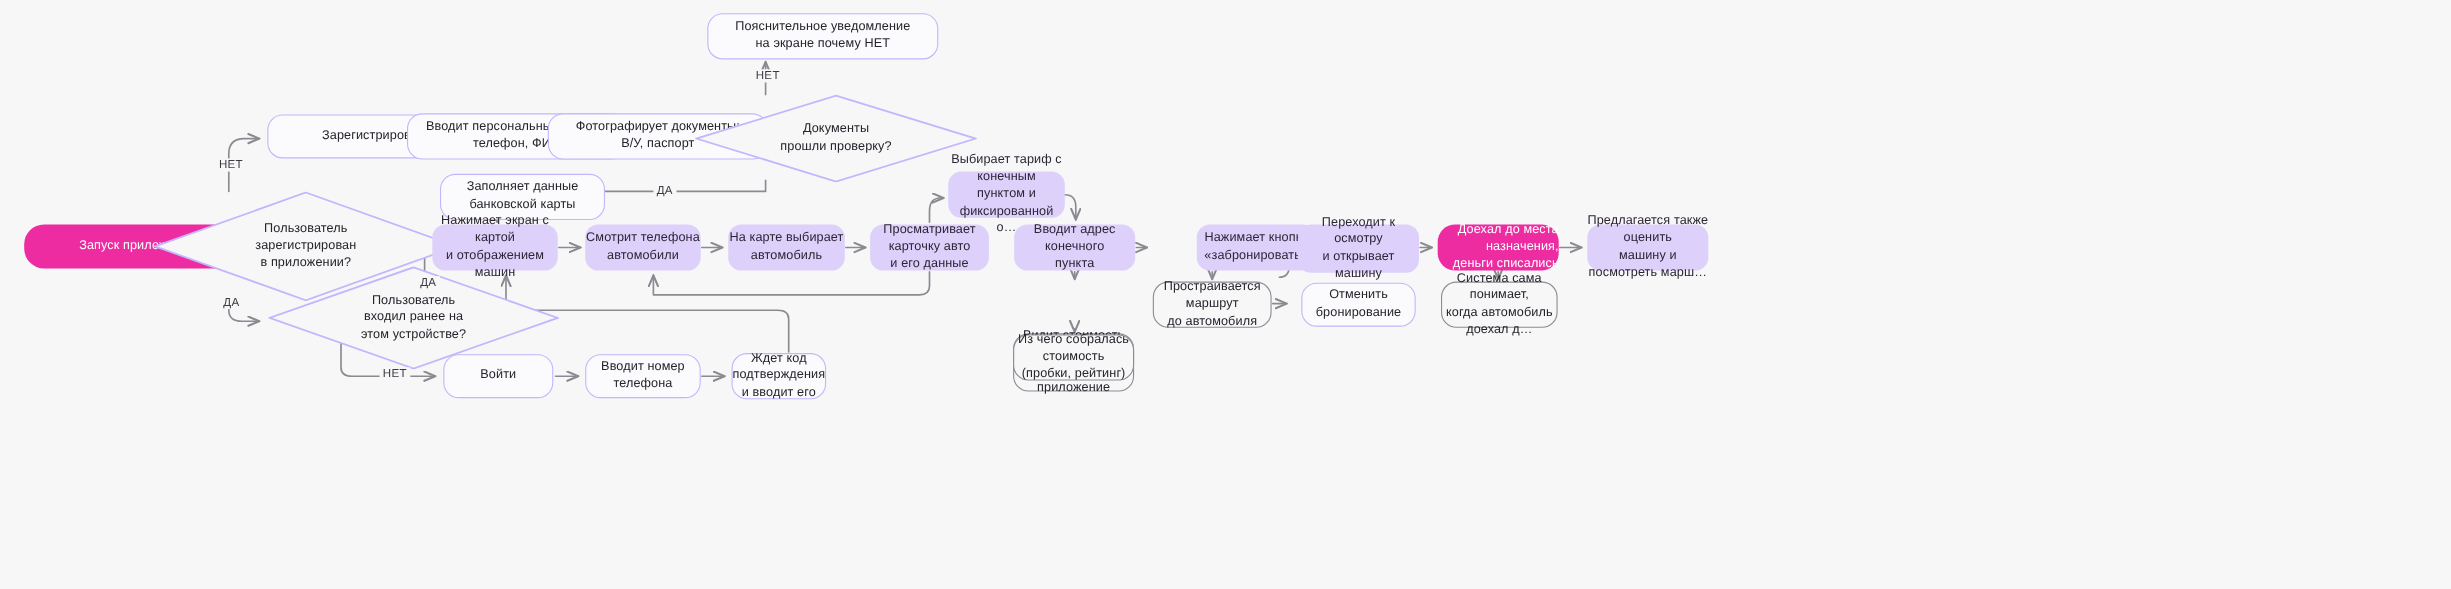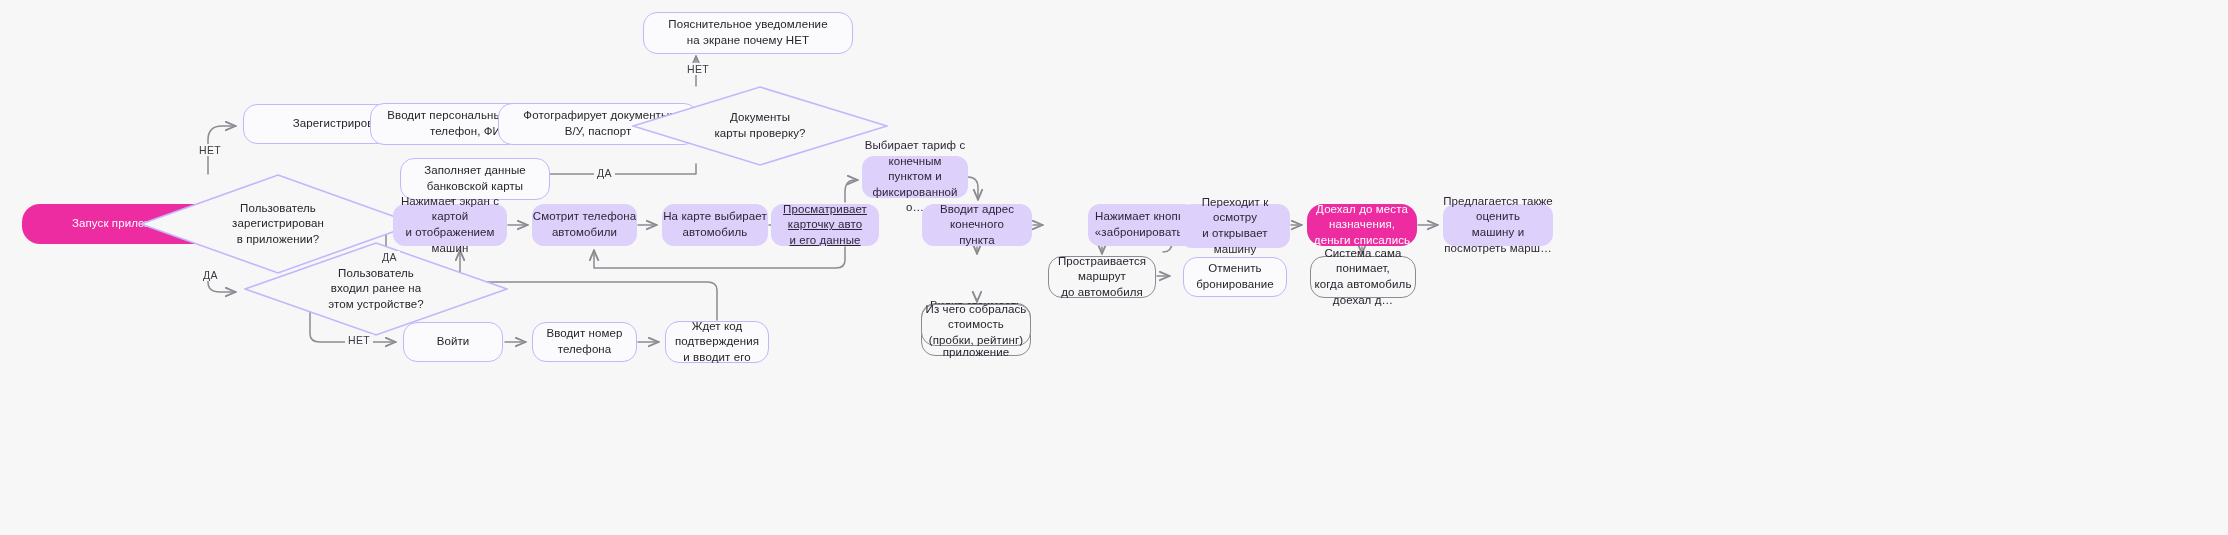--- a/index.html
+++ b/index.html
@@ -193,21 +193,21 @@
   <div class="node n-outline" style="left:498px; top:103px; width:200px; height:42px;">
     <span>Фотографирует документы:
 В/У, паспорт</span>
   </div>
 
   <div class="node n-diamond" style="left:632px; top:86px; width:256px; height:80px;">
     <svg class="dia-shape" viewBox="0 0 256 80" preserveAspectRatio="none">
       <polygon points="128,1 255,40 128,79 1,40" fill="#f7f7f8" stroke="#c4b5fd" stroke-width="1.6"></polygon>
     </svg>
     <span class="dia-label">Документы
-карты проверку?</span>
+прошли проверку?</span>
   </div>
 
   <div class="node n-outline" style="left:400px; top:158px; width:150px; height:42px;">
     <span>Заполняет данные
 банковской карты</span>
   </div>
 
   <div class="node n-outline" style="left:643px; top:12px; width:210px; height:42px;">
     <span>Пояснительное уведомление
 на экране почему НЕТ</span>
@@ -223,41 +223,41 @@
   </div>
 
   <div class="node n-outline" style="left:403px; top:322px; width:100px; height:40px;">
     <span>Войти</span>
   </div>
 
   <div class="node n-outline" style="left:532px; top:322px; width:105px; height:40px;">
     <span>Вводит номер телефона</span>
   </div>
 
-  <div class="node n-outline" style="left:665px; top:321px; width:104px; height:42px;">
+  <div class="node n-outline" style="left:665px; top:321px; width:86px; height:42px;">
     <span>Ждет код подтверждения
 и вводит его</span>
   </div>
 
   <div class="node n-fill" style="left:393px; top:204px; width:114px; height:42px;">
     <span>Нажимает экран с картой
 и отображением машин</span>
   </div>
 
   <div class="node n-fill" style="left:532px; top:204px; width:105px; height:42px;">
     <span>Смотрит телефона
 автомобили</span>
   </div>
 
   <div class="node n-fill" style="left:662px; top:204px; width:106px; height:42px;">
     <span>На карте выбирает
 автомобиль</span>
   </div>
 
-  <div class="node n-fill" style="left:771px; top:204px; width:108px; height:42px;text-decoration:underline;">
+  <div class="node n-fill" style="left:791px; top:204px; width:108px; height:42px;">
     <span>Просматривает карточку авто
 и его данные</span>
   </div>
 
   <div class="node n-fill" style="left:862px; top:156px; width:106px; height:42px;">
     <span>Выбирает тариф с конечным
 пунктом и фиксированной о…</span>
   </div>
 
   <div class="node n-fill" style="left:922px; top:204px; width:110px; height:42px;">
@@ -268,21 +268,21 @@
   <div class="node n-fill" style="left:1048px; top:204px; width:108px; height:42px;margin-left:40px;">
     <span>Нажимает кнопку
 «забронировать»</span>
   </div>
 
   <div class="node n-fill" style="left:1180px; top:204px; width:110px; height:44px;">
     <span>Переходит к осмотру
 и открывает машину</span>
   </div>
 
-  <div class="node n-pink" style="left:1307px; top:204px; width:110px; height:42px;">
+  <div class="node n-pink" style="left:1307px; top:204px; width:110px; height:42px;text-align:right;">
     <span>Доехал до места назначения,
 деньги списались</span>
   </div>
 
   <div class="node n-fill" style="left:1443px; top:204px; width:110px; height:42px;">
     <span>Предлагается также оценить
 машину и посмотреть марш…</span>
   </div>
 
   <div class="node n-gray" style="left:921px; top:256px; width:110px; height:53px;margin-top:47px;">

